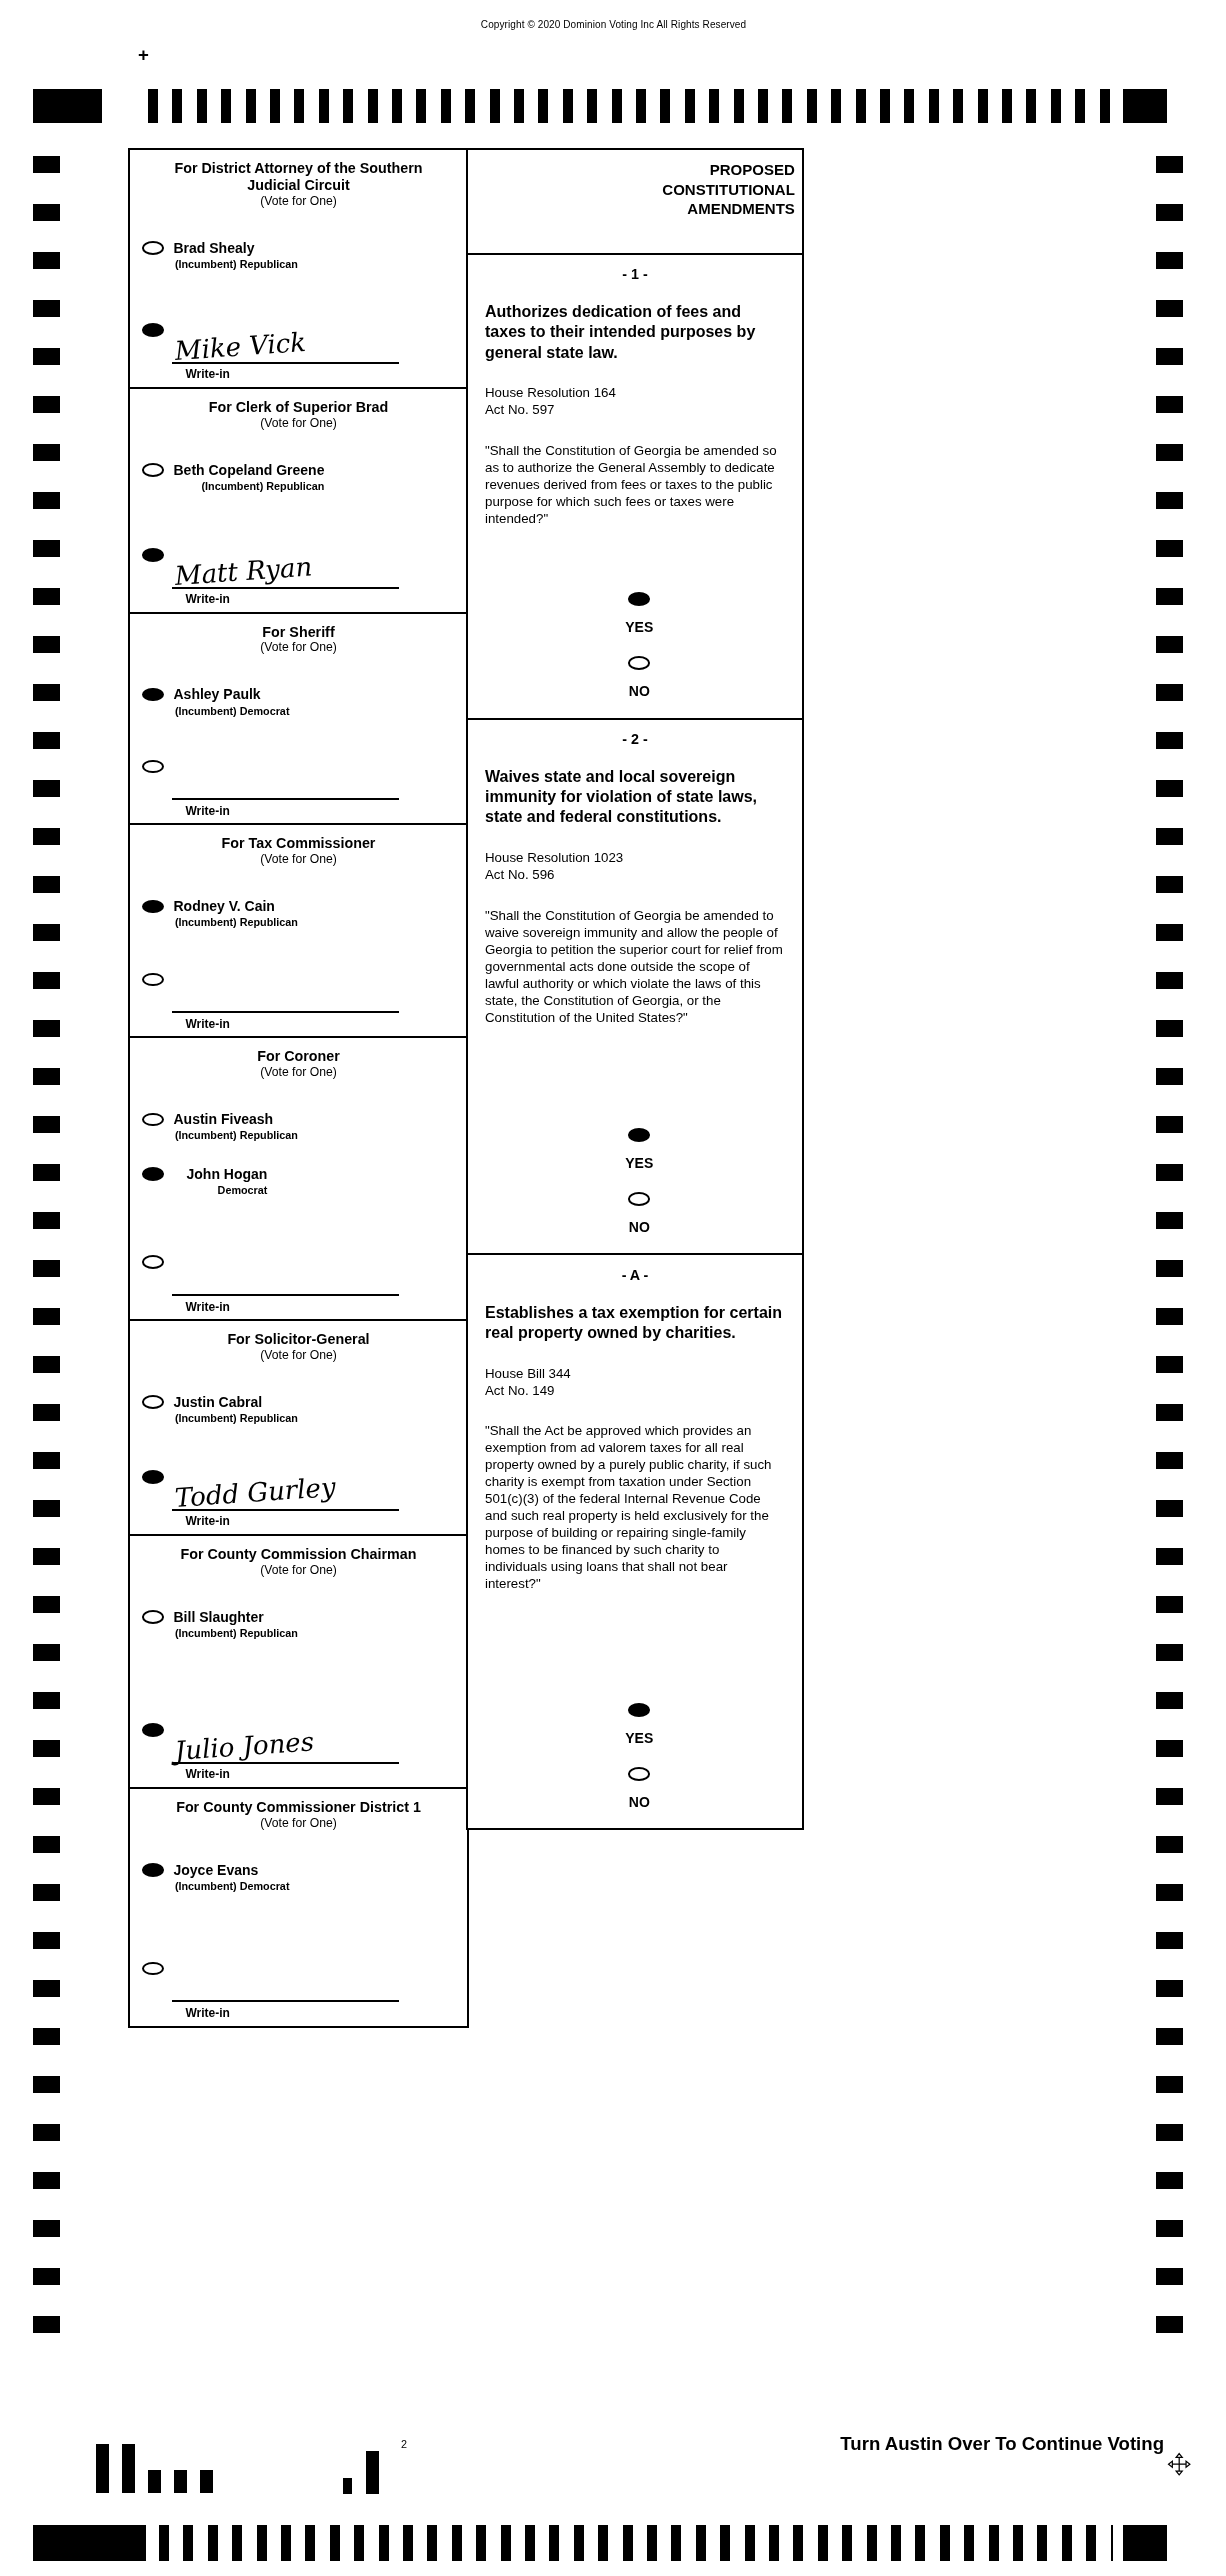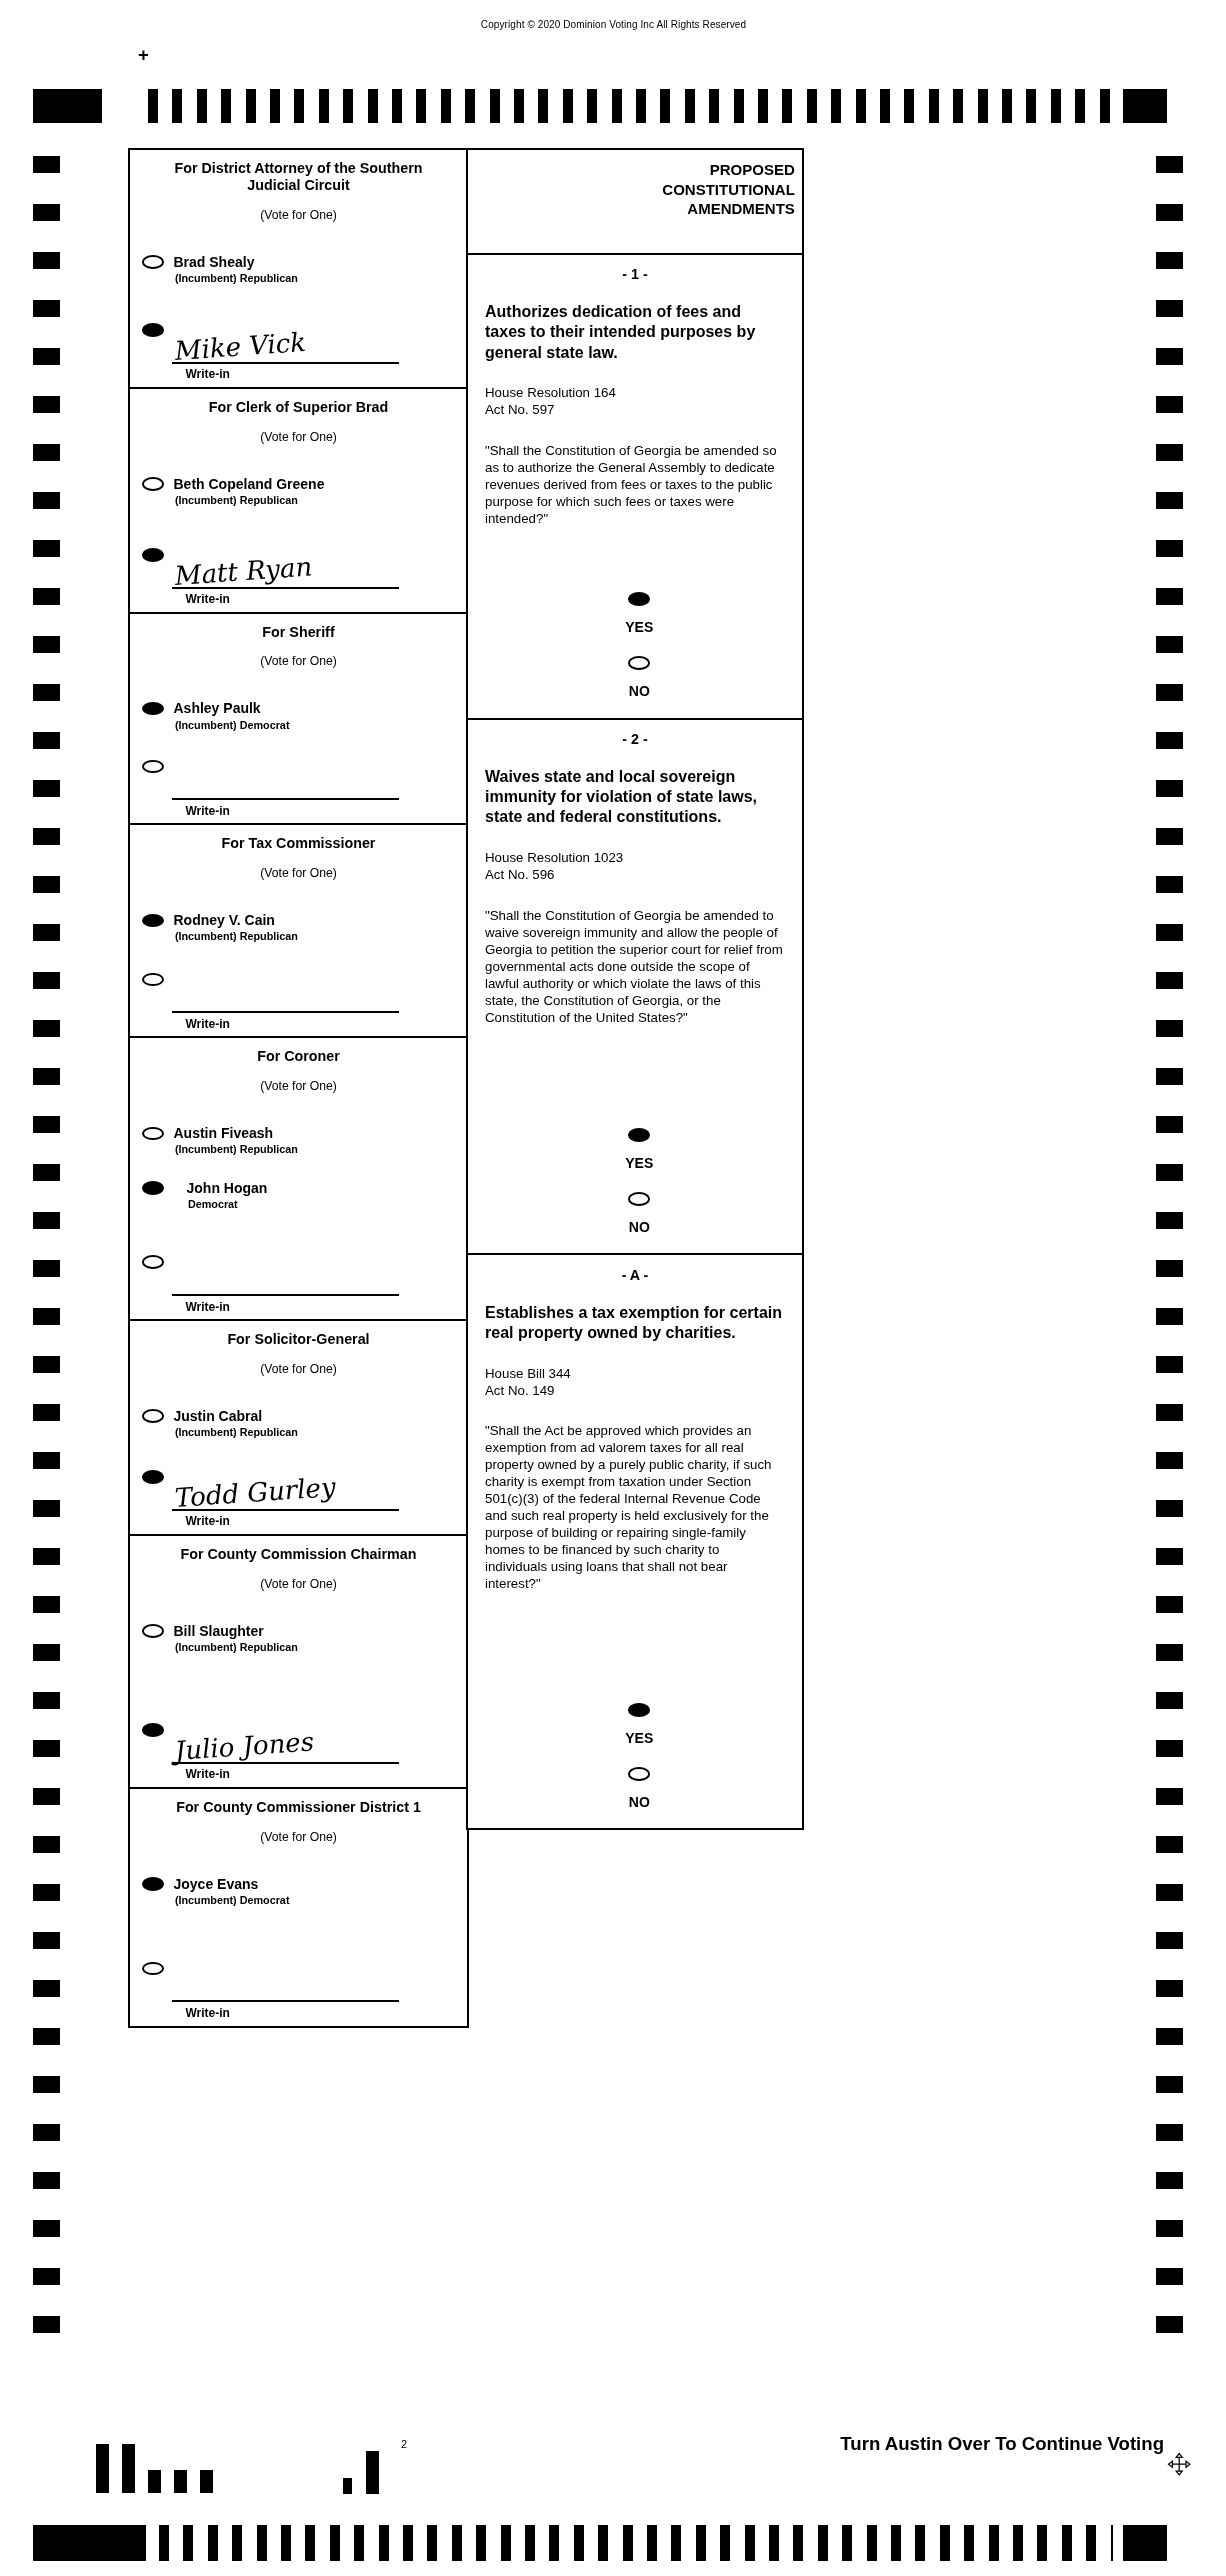--- a/index.html
+++ b/index.html
@@ -24,28 +24,28 @@
   
   .col { position:absolute; top:148px; }
   .col-left  { left:128px; width:341px; }
   .col-right { left:466px; width:338px; }
   .sec { border:2.2px solid #000; background:#fff; display:flex; flex-direction:column; }
   .sec + .sec { margin-top:-2.2px; }
 
   
   .c-head { padding:10px 20px 0; text-align:center; }
   .c-title { font-weight:bold; font-size:14.3px; line-height:1.18; }
-  .c-vote { font-size:12.2px; margin-top:14px; }
+  .c-vote { font-size:12.2px; margin-top:0; }
   .cand { display:flex; gap:10px; margin:32px 0 0 11.5px; align-items:flex-start; }
   .cand + .cand { margin-top:24.4px;gap:23px; }
   .oval { display:inline-block; width:22px; height:13.6px; border:2.2px solid #000;
     border-radius:50%; background:#fff; flex:none; margin-top:1.4px; }
   .oval.filled { background:#000; }
   .cand-name { font-weight:bold; font-size:14px; }
-  .cand-party { font-weight:bold; font-size:10.8px; margin-top:2.2px; margin-left:1.4px; }
+  .cand-party { font-weight:bold; font-size:10.8px; margin-top:2.2px; margin-left:1.4px;text-align:right; }
 
   .wi { margin-top:auto; padding-left:11.5px; }
   .wi-row { display:flex; gap:8.6px; height:42px; }
   .wi-line { width:227px; border-bottom:2.2px solid #000; position:relative; }
   .hand { position:absolute; left:4.3px; bottom:-4.3px; white-space:nowrap;
     font-family:"DejaVu Serif", serif; font-style:italic; font-size:26px;
     transform:rotate(-4deg); transform-origin:left bottom; }
   .wi-label { font-weight:bold; font-size:12px; margin:3.6px 0 5.7px 44px; }
 
   

